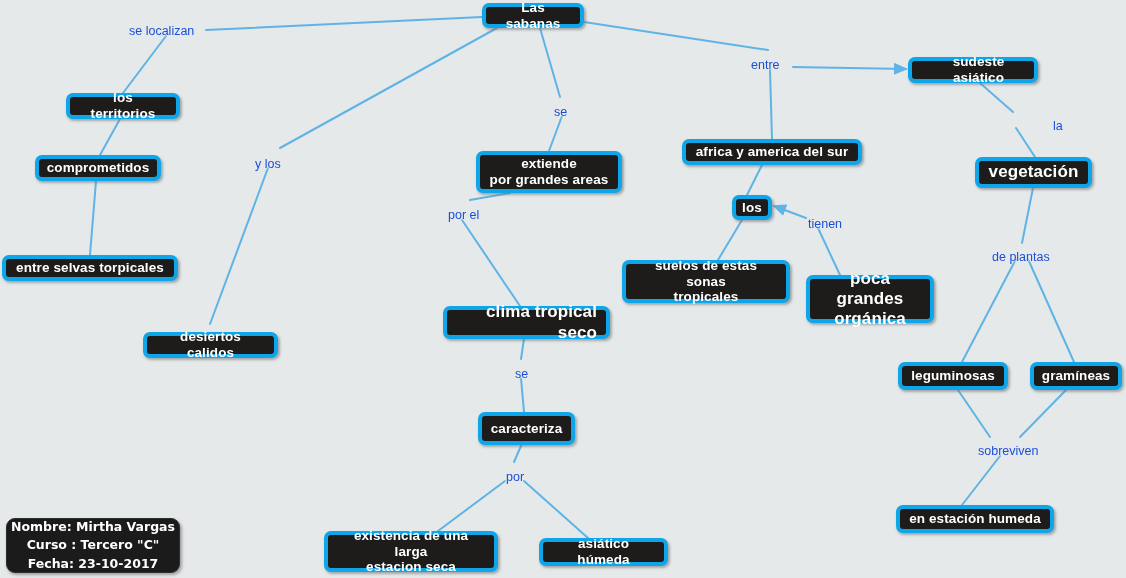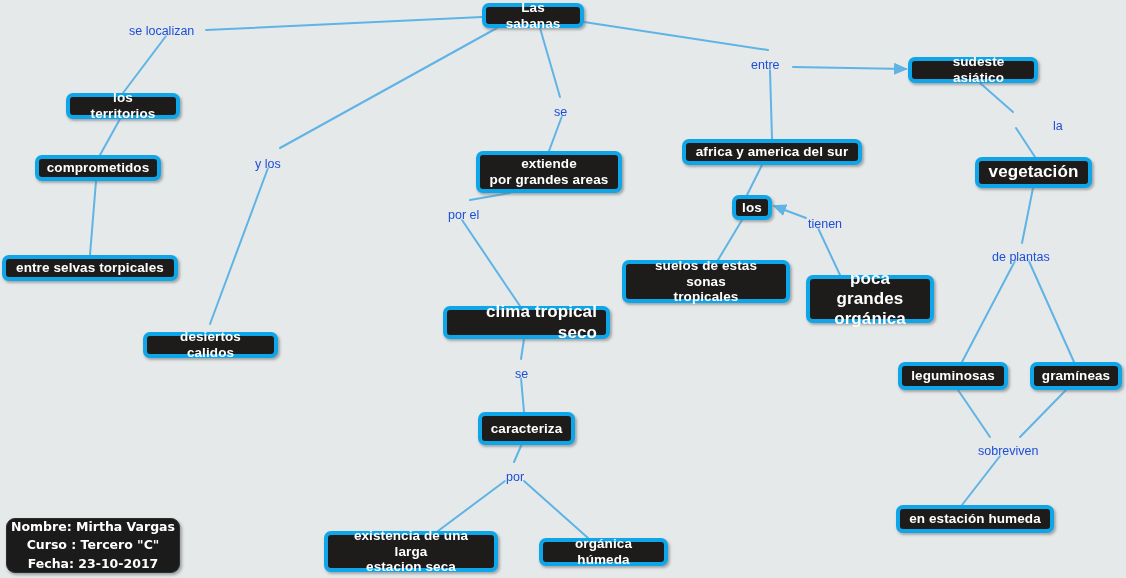--- a/index.html
+++ b/index.html
@@ -127,21 +127,21 @@
       <div class="node s-md" style="left: 66px; top: 93px; width: 114px; height: 26px;">los territorios</div>
       <div class="node s-md" style="left: 35px; top: 155px; width: 126px; height: 26px;">comprometidos</div>
       <div class="node s-md" style="left: 2px; top: 255px; width: 176px; height: 26px;">entre selvas torpicales</div>
       <div class="node s-md" style="left: 143px; top: 332px; width: 135px; height: 26px;">desiertos calidos</div>
       <div class="node s-md" style="left: 476px; top: 151px; width: 146px; height: 42px;">extiende
 por grandes areas</div>
       <div class="node s-lg" style="left: 443px; top: 306px; width: 167px; height: 33px; text-align: right;">clima tropical seco</div>
       <div class="node s-md" style="left: 478px; top: 412px; width: 97px; height: 33px;">caracteriza</div>
       <div class="node s-md" style="left: 324px; top: 531px; width: 174px; height: 41px;">existencia de una larga
 estacion seca</div>
-      <div class="node s-md" style="left: 539px; top: 538px; width: 129px; height: 28px;">orgánica húmeda</div>
+      <div class="node s-md" style="left: 539px; top: 538px; width: 129px; height: 28px;">asiático húmeda</div>
       <div class="node s-md" style="left: 682px; top: 139px; width: 180px; height: 26px;">africa y america del sur</div>
       <div class="node s-md" style="left: 732px; top: 195px; width: 40px; height: 25px;">los</div>
       <div class="node s-md" style="left: 622px; top: 260px; width: 168px; height: 43px;">suelos de estas sonas
 tropicales</div>
       <div class="node s-lg" style="left: 806px; top: 275px; width: 128px; height: 48px;">poca grandes
 orgánica</div>
       <div class="node s-md" style="left: 908px; top: 57px; width: 130px; height: 26px; padding-left: 20px;">sudeste asiático</div>
       <div class="node s-lg" style="left: 975px; top: 157px; width: 117px; height: 31px;">vegetación</div>
       <div class="node s-md" style="left: 898px; top: 362px; width: 110px; height: 28px;">leguminosas</div>
       <div class="node s-md" style="left: 1030px; top: 362px; width: 92px; height: 28px;">gramíneas</div>

